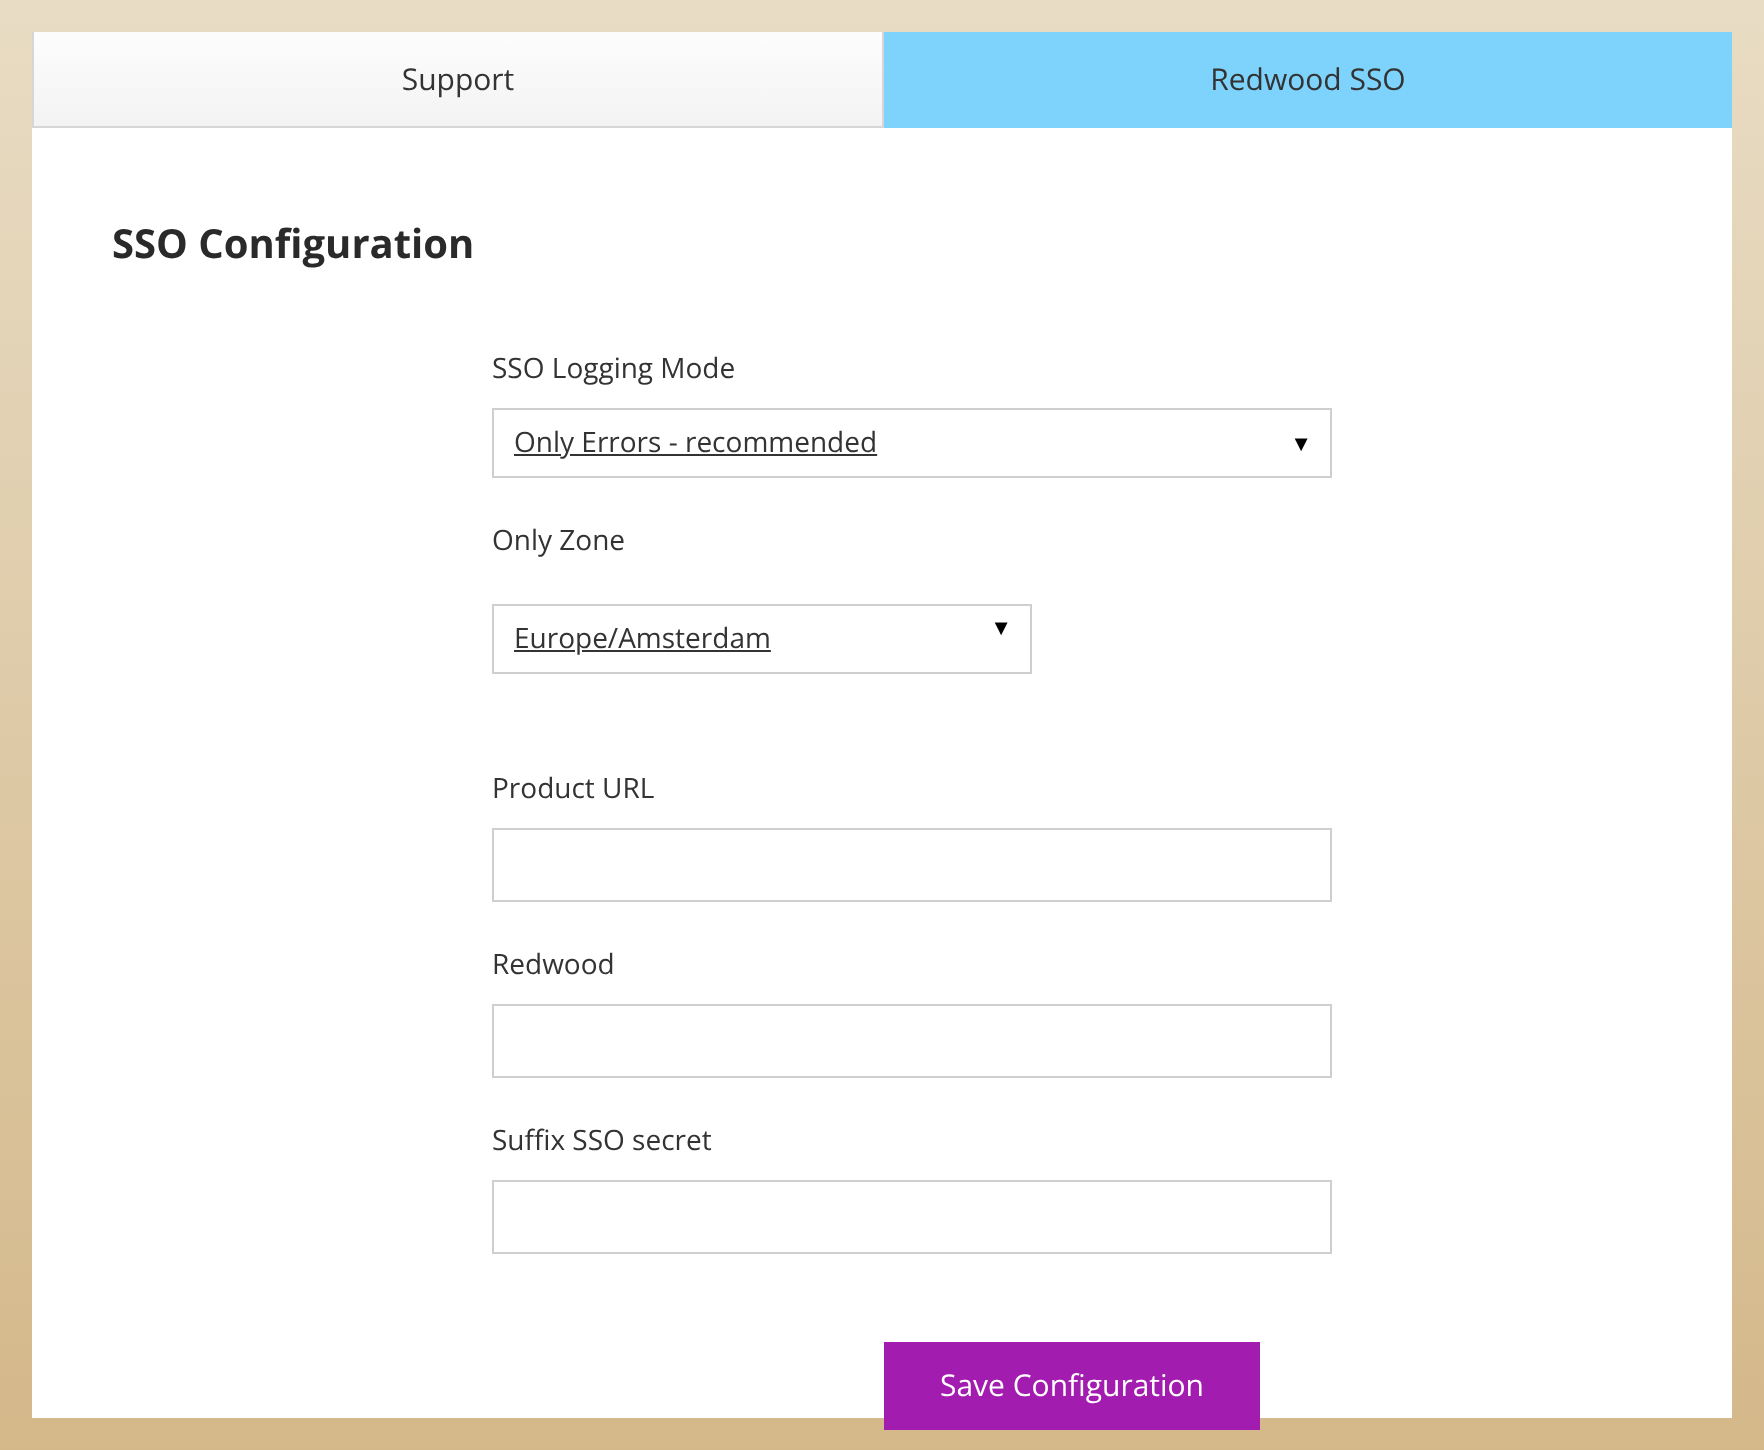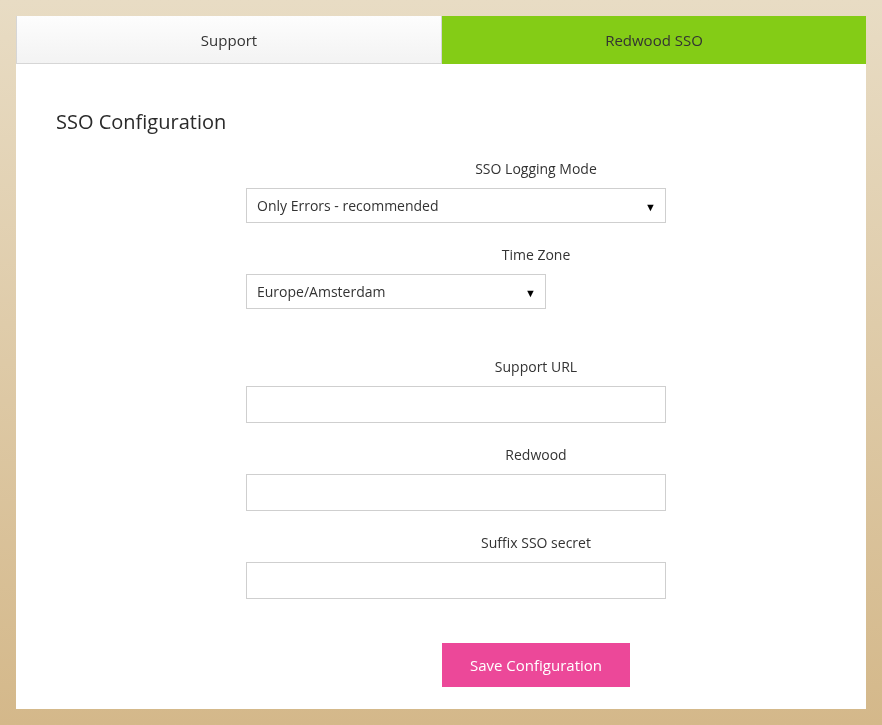--- a/index.html
+++ b/index.html
@@ -26,69 +26,70 @@
       height: 48px;
     }
     .tab {
       flex: 1;
       display: flex;
       align-items: center;
       justify-content: center;
       font-size: 15px;
       color: #333333;
       cursor: pointer;
-      background: #84cc16;
+      background: #7dd3fc;
       border-bottom: 1px solid transparent;
     }
     .tab.inactive {
       background: linear-gradient(to bottom, #fdfdfd, #f3f3f3);
       border: 1px solid #d6d6d6;
       border-top: none;
     }
     .content {
       padding: 44px 40px 30px 40px;
     }
     .page-title {
       font-size: 20px;
-      font-weight: 400;
+      font-weight: 700;
       color: #2a2a2a;
-      margin-bottom: 24px;
+      margin-bottom: 40px;
     }
     .form-area {
       padding-left: 190px;
     }
     .field-label {
       font-size: 14px;
       color: #333333;
       margin-bottom: 10px;
       display: block;
-      text-align: center;
     }
     .select-wrapper {
       position: relative;
       display: inline-block;
       margin-bottom: 22px;
     }
     .select {
       appearance: none;
       -webkit-appearance: none;
       -moz-appearance: none;
       border: 1px solid #cfcfcf;
       background: #ffffff;
       font-size: 14px;
       color: #333333;
       padding: 7px 34px 7px 10px;
       font-family: inherit;
       cursor: pointer;
+      text-decoration: underline;
     }
     .select-wide {
       width: 420px;
     }
     .select-narrow {
-      width: 300px;
+      width: 270px;
+      margin-top: 12px;
     }
     .select-arrow {
       position: absolute;
       right: 10px;
       top: 50%;
       transform: translateY(-50%);
       pointer-events: none;
       font-size: 11px;
       color: #000000;
     }
@@ -105,21 +106,21 @@
     }
     .spacer {
       height: 26px;
     }
     .button-row {
       display: flex;
       justify-content: center;
       margin-top: 44px;
     }
     .save-btn {
-      background: #ec4899;
+      background: #a21caf;
       color: #ffffff;
       border: none;
       font-size: 15px;
       padding: 12px 28px;
       cursor: pointer;
       font-family: inherit;
     }
   </style>
 </head>
 <body>
@@ -140,31 +141,31 @@
     <div class="form-area">
 
       <label class="field-label">SSO Logging Mode</label>
       <div class="select-wrapper">
         <select class="select select-wide">
           <option>Only Errors - recommended</option>
         </select>
         <span class="select-arrow">▼</span>
       </div>
 
-      <label class="field-label">Time Zone</label>
+      <label class="field-label">Only Zone</label>
       <div class="select-wrapper">
         <select class="select select-narrow">
           <option>Europe/Amsterdam</option>
         </select>
         <span class="select-arrow">▼</span>
       </div>
 
       <div class="spacer"></div>
 
-      <label class="field-label">Support URL</label>
+      <label class="field-label">Product URL</label>
       <input type="text" class="text-input" value="" style="">
 
       <label class="field-label">Redwood</label>
       <input type="text" class="text-input" value="" style="">
 
       <label class="field-label">Suffix SSO secret</label>
       <input type="text" class="text-input" value="" style="">
 
       <div class="button-row">
         <button class="save-btn">Save Configuration</button>

